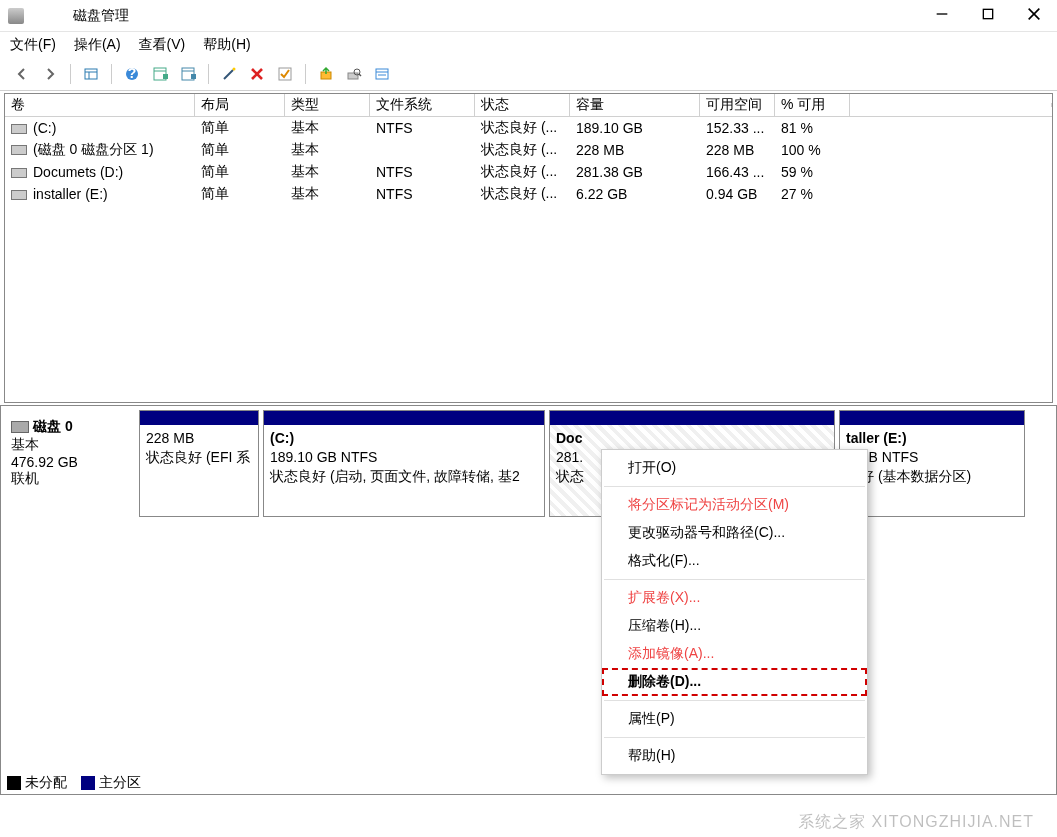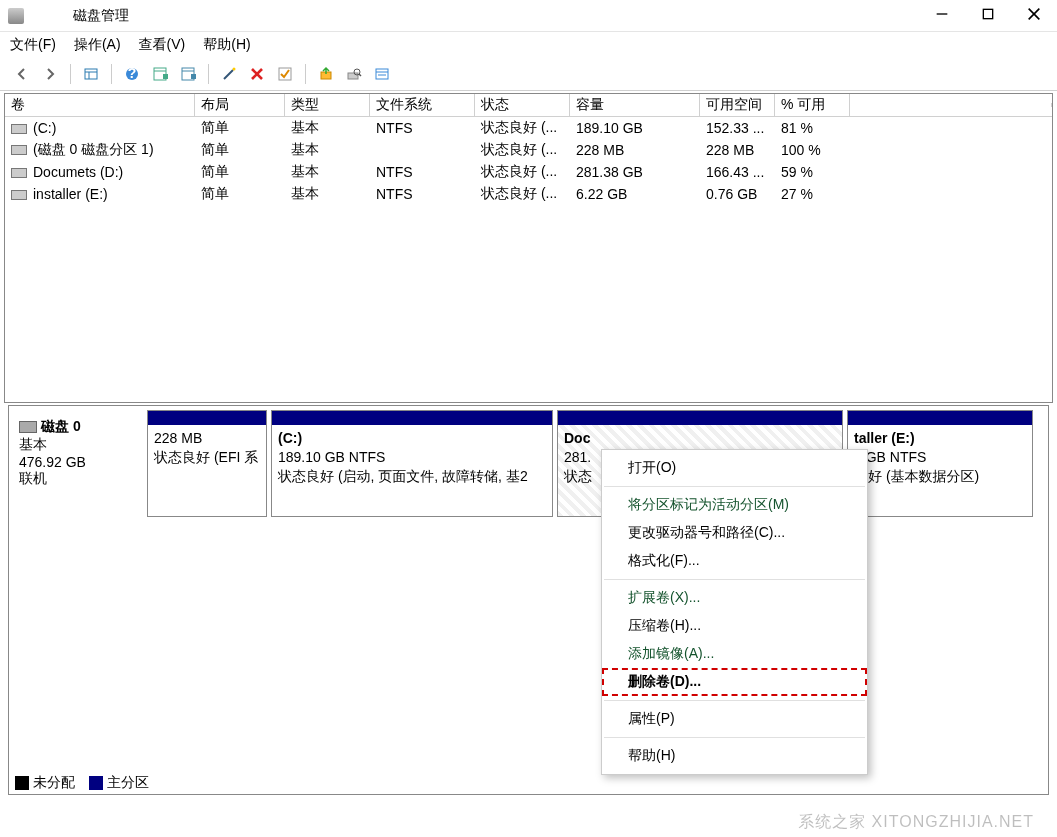--- a/index.html
+++ b/index.html
@@ -21,39 +21,39 @@
 .panel { border: 1px solid #888; margin: 2px 4px; }
 
 .volumes { height: 310px; overflow: hidden; }
 .vol-header, .vol-row { display: grid; grid-template-columns: 190px 90px 85px 105px 95px 130px 75px 75px 1fr; align-items: center; }
 .vol-header { background: #fff; border-bottom: 1px solid #d0d0d0; }
 .vol-header > div { padding: 2px 6px; border-right: 1px solid #d0d0d0; position: relative; font-weight: 400; }
 .vol-row { padding: 1px 0; }
 .vol-row > div { padding: 1px 6px; white-space: nowrap; overflow: hidden; text-overflow: ellipsis; }
 .vol-icon { width: 16px; height: 10px; background: #ccc; border:1px solid #777; display: inline-block; margin-right: 6px; vertical-align: middle;}
 
-.disks { border: 1px solid #888; margin: 2px 8px; position: relative; height: 390px;}
+.disks { border: 1px solid #888; margin: 2px 0; position: relative; height: 390px;}
 .disk-row { display: flex; height: 115px; padding: 4px; gap: 4px;}
 .disk-info { width: 130px; padding: 8px 6px; }
 .disk-info .dname { font-weight: bold; }
 .disk-info .dicon { width:18px; height:12px; background:#aaa; border:1px solid #666; display:inline-block; margin-right:4px; vertical-align:middle;}
 .partition { border: 1px solid #888; display: flex; flex-direction: column; }
 .partition .pbar { height: 14px; background: #000080; }
 .partition .pbody { padding: 4px 6px; flex: 1; font-size: 13.5px; line-height: 1.35; overflow: hidden; }
 .partition.hatched .pbody { background-image: repeating-linear-gradient(45deg, #f0f0f0 0, #f0f0f0 4px, #ffffff 4px, #ffffff 8px); }
 .partition .pname { font-weight: bold; }
 
 .legend { position: absolute; bottom: 2px; left: 6px; display: flex; gap: 14px; align-items: center; font-size: 13px;}
 .legend .sw { width: 14px; height: 14px; display: inline-block; vertical-align: middle; margin-right: 4px;}
 .legend .sw.black { background: #000; }
 .legend .sw.navy { background: #000080; }
 
 .context-menu { position: absolute; background: #fff; border: 1px solid #cccccc; box-shadow: 3px 3px 8px rgba(0,0,0,0.25); padding: 4px 0; width: 267px; z-index: 100; }
 .context-menu .item { padding: 5px 26px; cursor: default; }
-.context-menu .item.disabled { color: #14532d; }
+.context-menu .item.disabled { color: #ef4444; }
 .context-menu .divider { height: 1px; background: #e0e0e0; margin: 4px 2px; }
 .context-menu .item.highlight { outline: 2px dashed #d00000; outline-offset: -2px; font-weight: bold; }
 
 .svg-icon { width:16px; height:16px; }
 
 .watermark { position:absolute; right:23px; bottom:4px; opacity:0.25; font-size:16px; letter-spacing:1px; }
 </style>
 </head>
 <body>
 
@@ -215,21 +215,21 @@
         <div>59 %</div>
         <div></div>
       </div>
       <div class="vol-row">
         <div><span class="vol-icon"></span>installer (E:)</div>
         <div>简单</div>
         <div>基本</div>
         <div>NTFS</div>
         <div>状态良好 (...</div>
         <div>6.22 GB</div>
-        <div>0.76 GB</div>
+        <div>0.94 GB</div>
         <div>27 %</div>
         <div></div>
       </div>
     </div>
 </div>
 
 <div class="disks">
   <div class="disk-row">
     <div class="disk-info">
       <div><span class="dicon"></span><span class="dname">磁盘 0</span></div>

